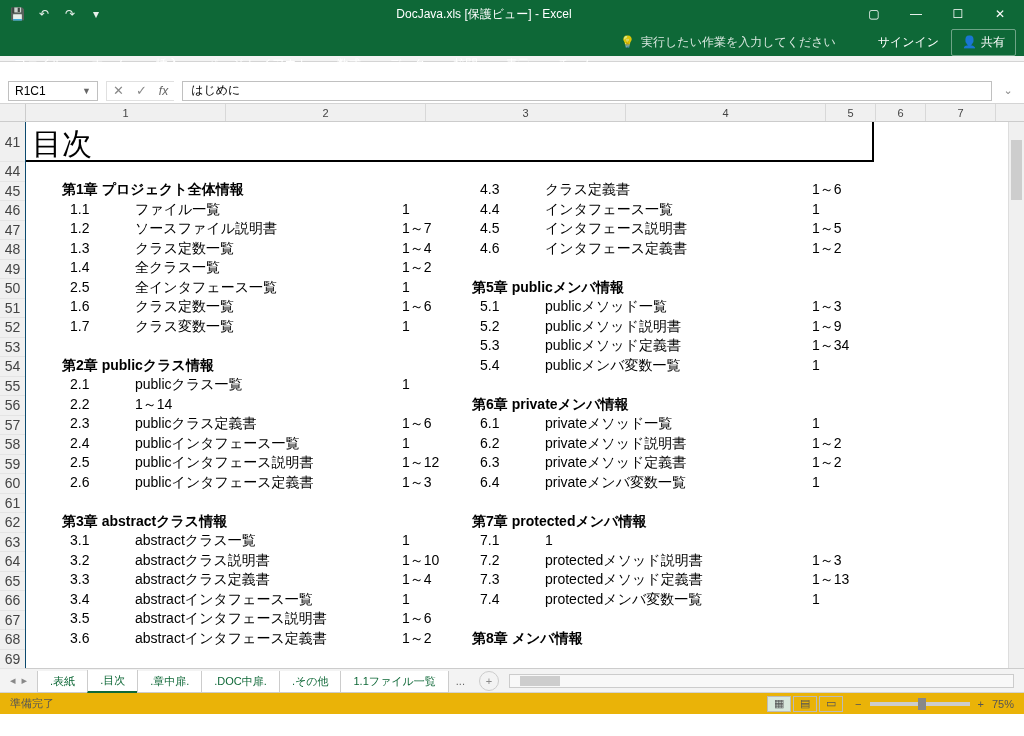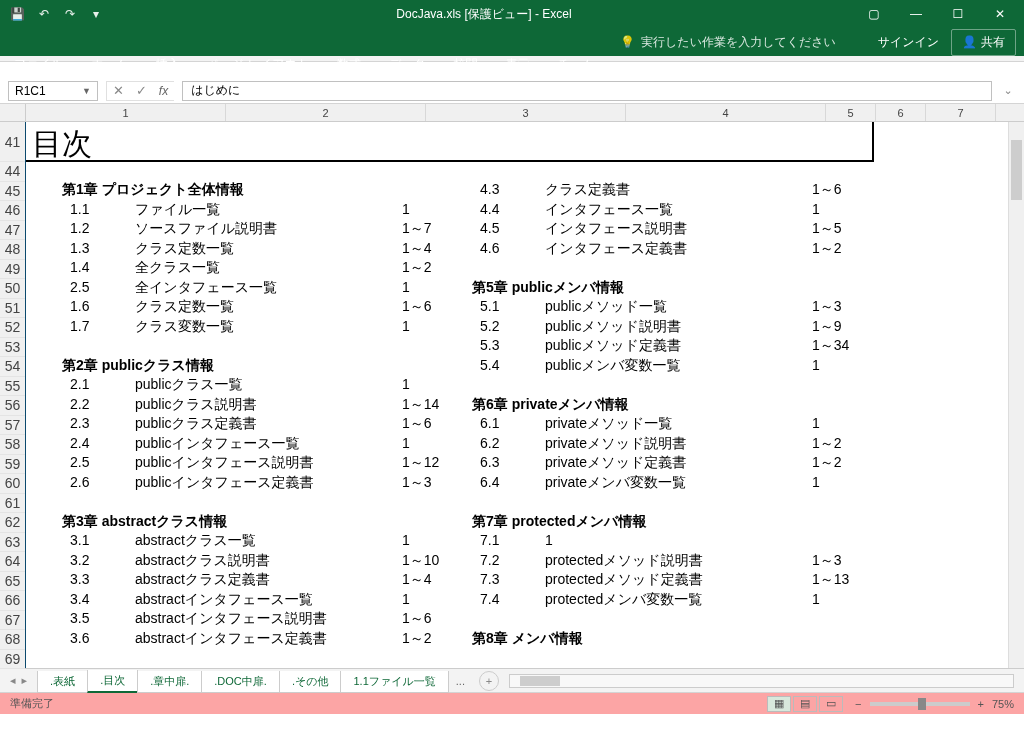--- a/index.html
+++ b/index.html
@@ -65,21 +65,21 @@
 .sheettabs .nav span { cursor: pointer; }
 .sheettabs .tabs { display: flex; align-items: flex-end; height: 24px; }
 .sheettabs .tab { padding: 3px 12px; border: 1px solid #ccc; border-top: none; background: #fff; margin-right: -1px; cursor: pointer; color: #0e6837; }
 .sheettabs .tab.active { border-bottom: 2px solid #0e6837; background: #fff; font-weight: normal; }
 .sheettabs .more { padding: 0 8px; color: #666; }
 .sheettabs .newtab { width: 20px; height: 20px; border: 1px solid #ccc; border-radius: 50%; display: flex; align-items: center; justify-content: center; margin-left: 6px; color: #888; cursor: pointer; }
 .sheettabs .hscroll { flex: 1; margin: 0 10px; height: 14px; border: 1px solid #ccc; background: #f8f8f8; position: relative; }
 .sheettabs .hscroll .thumb { position: absolute; left: 10px; width: 40px; top: 1px; bottom: 1px; background: #cdcdcd; }
 
 
-.statusbar { height: 22px; background: #fca5a5; border-top: 1px solid #d4d4d4; display: flex; align-items: center; font-size: 11px; color: #555; padding: 0 10px; }
+.statusbar { height: 22px; background: #eab308; border-top: 1px solid #d4d4d4; display: flex; align-items: center; font-size: 11px; color: #555; padding: 0 10px; }
 .statusbar .spacer { flex: 1; }
 .statusbar .views { display: flex; gap: 2px; margin-right: 12px; }
 .statusbar .views div { width: 24px; height: 16px; border: 1px solid #bbb; display: flex; align-items: center; justify-content: center; cursor: pointer; }
 .statusbar .views .active { background: #d8e8dc; }
 .statusbar .zoom { display: flex; align-items: center; gap: 8px; }
 .statusbar .slider { width: 100px; height: 4px; background: #ccc; position: relative; }
 .statusbar .slider .knob { position: absolute; left: 48px; top: -4px; width: 8px; height: 12px; background: #888; }
 
 .vscroll { position: absolute; right: 0; top: 0; bottom: 0; width: 16px; background: #f0f0f0; border-left: 1px solid #ddd; }
 .vscroll .thumb { position: absolute; top: 18px; left: 2px; right: 2px; height: 60px; background: #cdcdcd; }
@@ -234,21 +234,20 @@
           <div class="chapter-row chapter">
             <span class="ch">第2章 publicクラス情報</span>
           </div>
           <div class="entry">
             <span class="num">2.1</span>
             <span class="txt">publicクラス一覧</span>
             <span class="pg">1</span>
           </div>
           <div class="entry">
             <span class="num">2.2</span>
-            <span class="txt">publicクラス説明書</span>
             <span class="pg">1～14</span>
           </div>
           <div class="entry">
             <span class="num">2.3</span>
             <span class="txt">publicクラス定義書</span>
             <span class="pg">1～6</span>
           </div>
           <div class="entry">
             <span class="num">2.4</span>
             <span class="txt">publicインタフェース一覧</span>

